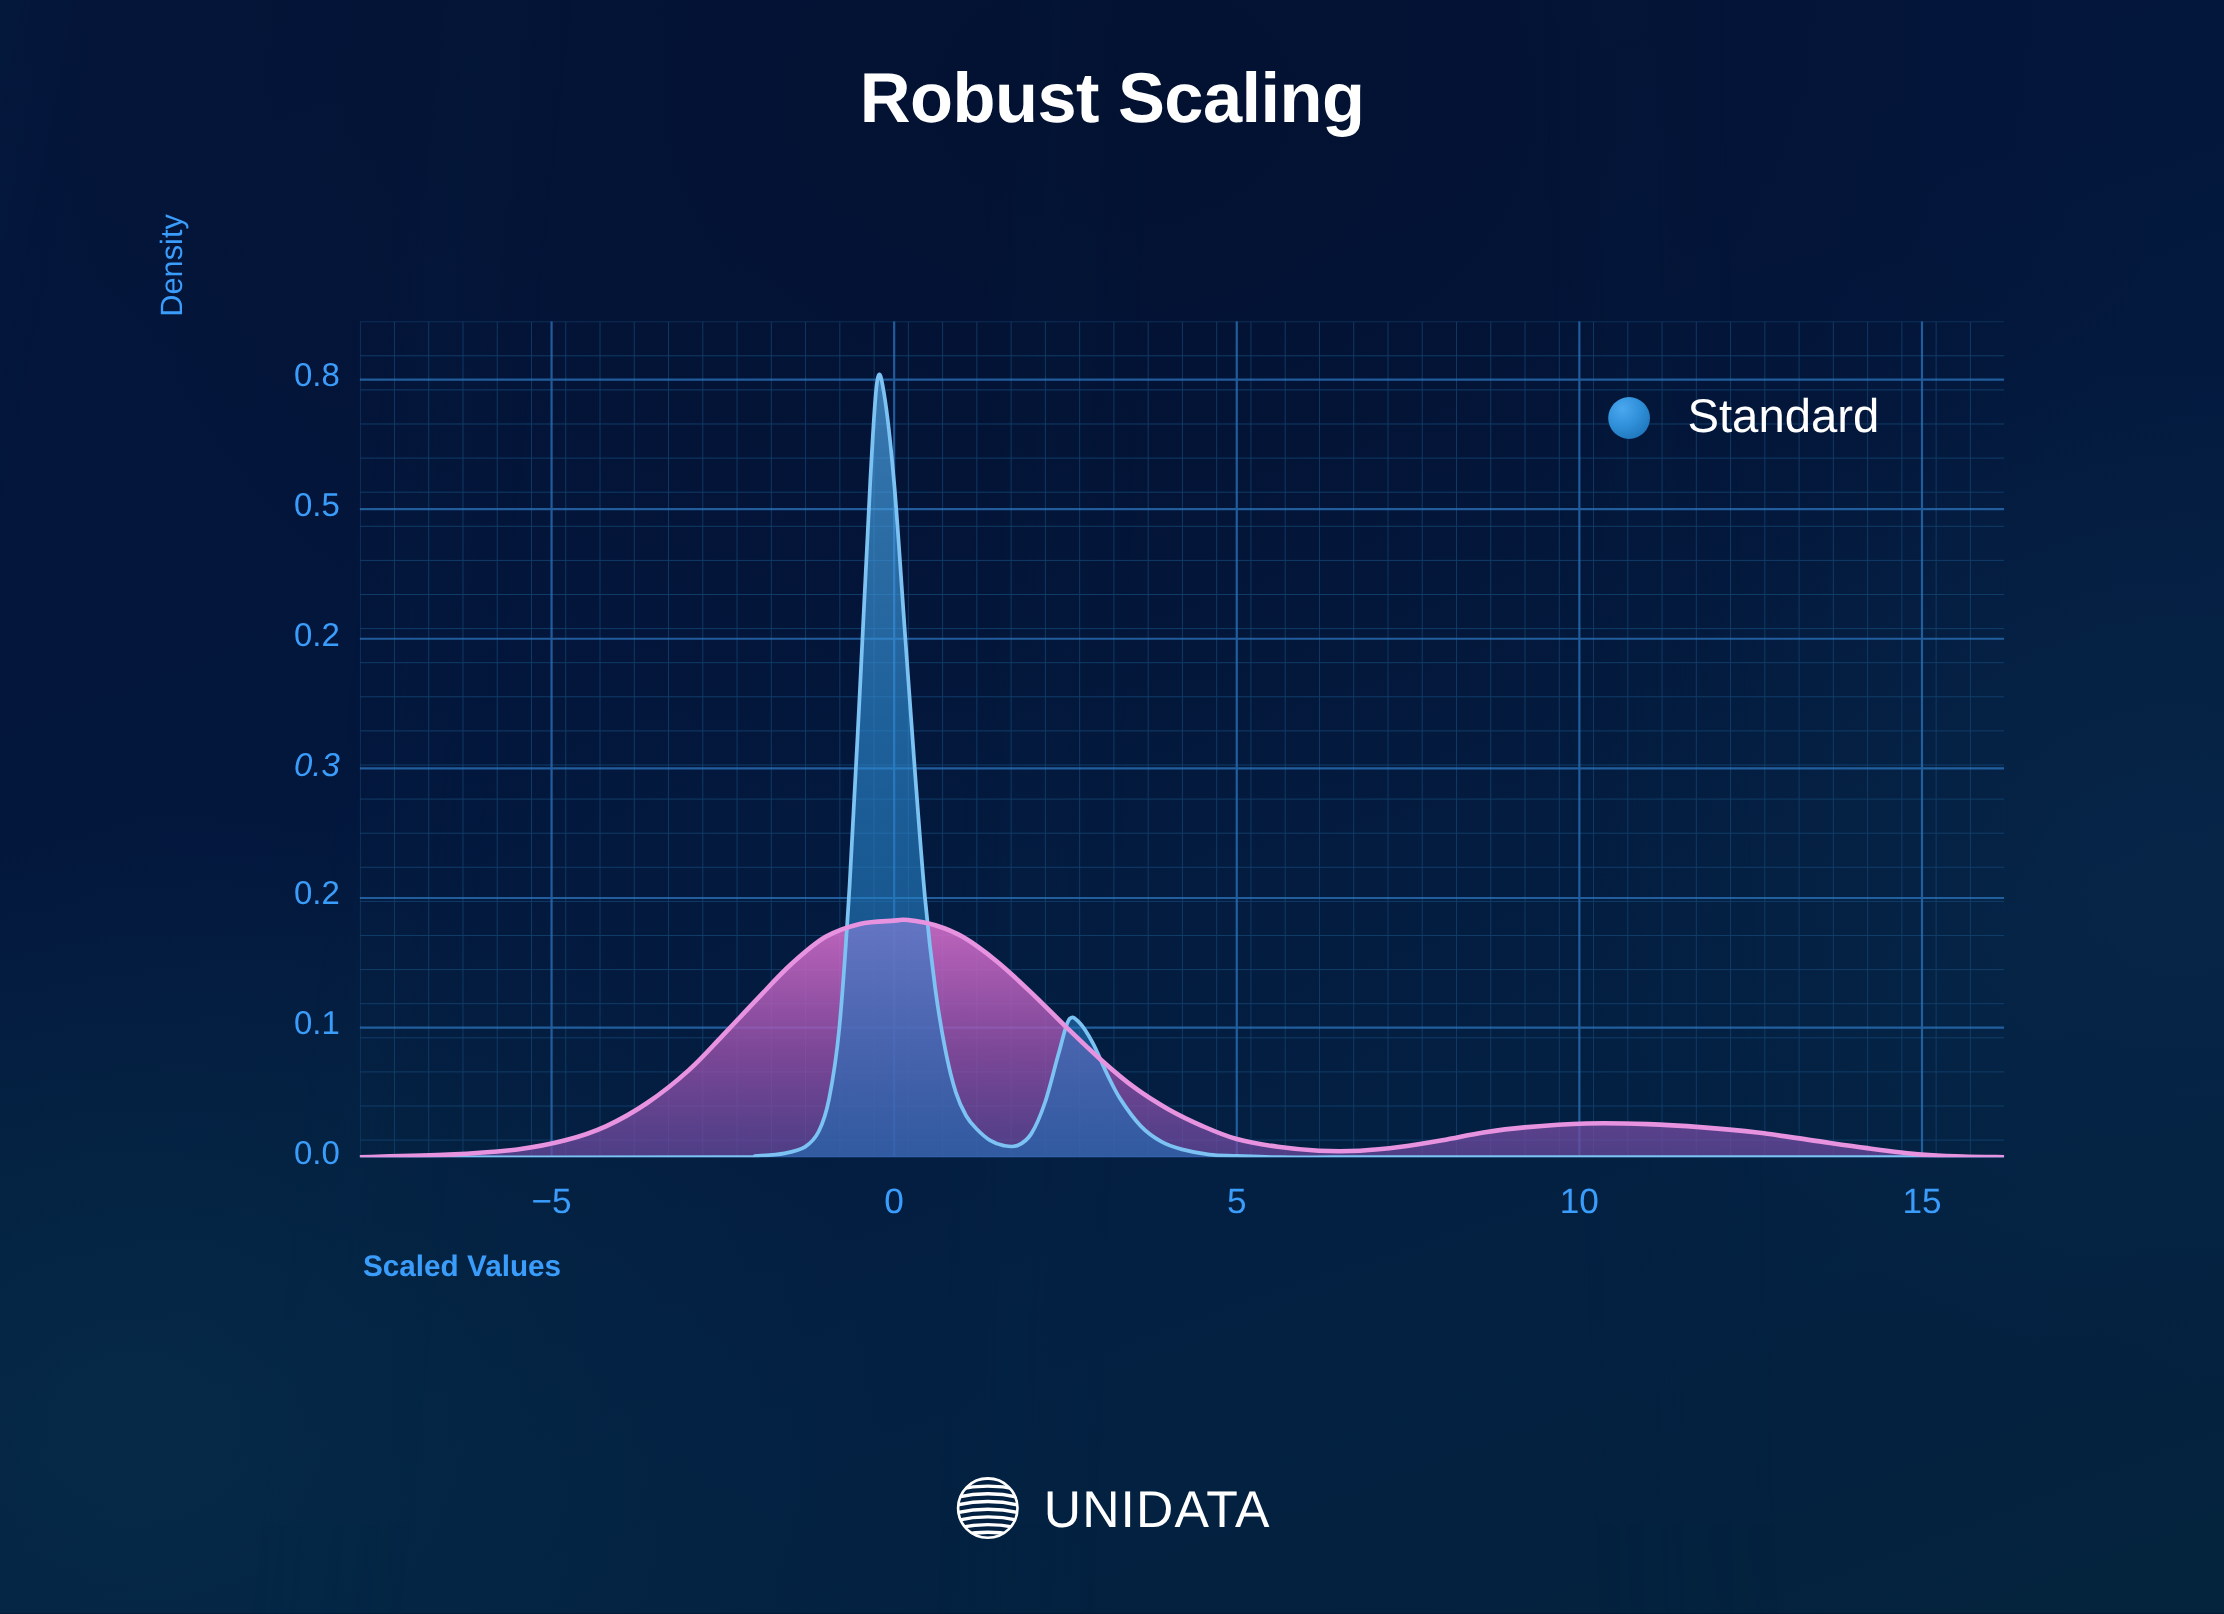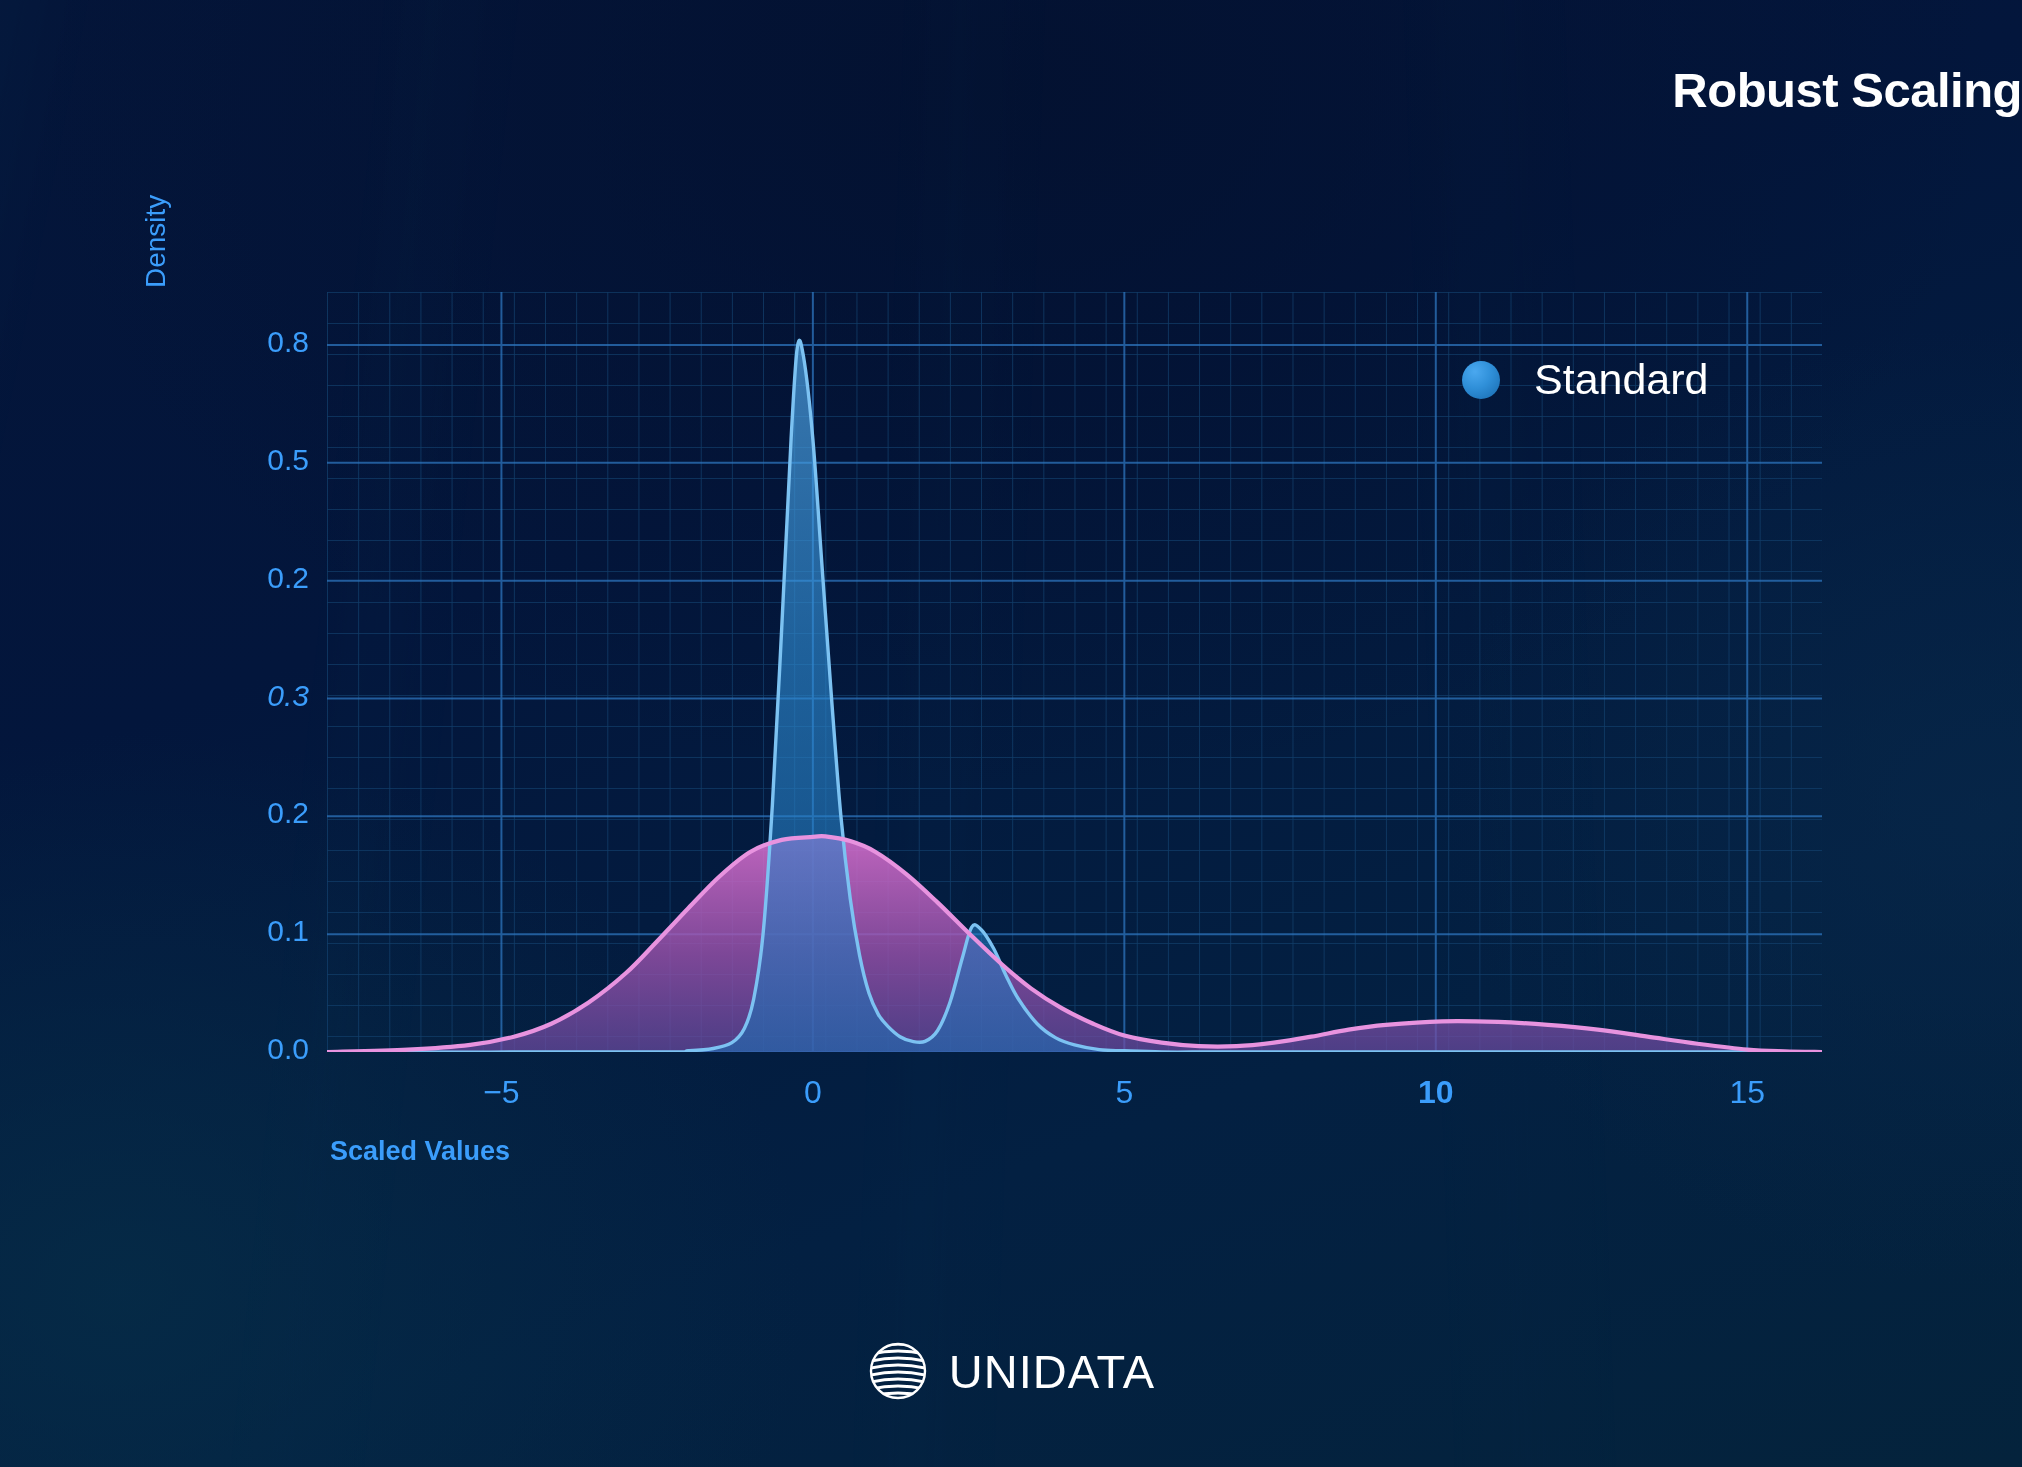--- a/index.html
+++ b/index.html
@@ -35,26 +35,26 @@
     background:
       linear-gradient(101deg, rgba(12,58,92,0.30) 0px, rgba(12,58,92,0) 90px),
       linear-gradient(96deg, rgba(9,48,80,0.0) 380px, rgba(9,48,80,0.22) 430px, rgba(9,48,80,0) 520px),
       linear-gradient(92deg, rgba(10,52,84,0.0) 900px, rgba(10,52,84,0.18) 960px, rgba(10,52,84,0) 1050px),
       linear-gradient(88deg, rgba(10,44,76,0.0) 1450px, rgba(10,44,76,0.20) 1520px, rgba(10,44,76,0) 1620px);
     pointer-events: none;
   }
 
   #title {
     position: absolute;
-    top: 62px;
+    top: 52px;
     left: 0;
     width: 2022px;
-    text-align: right;
+    text-align: center;
     color: #ffffff;
-    font-size: 49px;
+    font-size: 64px;
     font-weight: bold;
     letter-spacing: -0.5px;
   }
 
   
   #plot-wrap {
     position: absolute;
     left: 327px;
     top: 292px;
     width: 1495px;
@@ -167,21 +167,21 @@
     <div class="ytick" style="width: 110px; left: 199px; top: 796.341px;">0.2</div>
     <div class="ytick" style="width: 110px; left: 199px; top: 678.512px; font-style: italic;">0.3</div>
     <div class="ytick" style="width: 110px; left: 199px; top: 560.682px;">0.2</div>
     <div class="ytick" style="width: 110px; left: 199px; top: 442.853px;">0.5</div>
     <div class="ytick" style="width: 110px; left: 199px; top: 325.023px;">0.8</div>
   </div>
 <div id="xtick-layer">
     <div class="xtick" style="width: 120px; left: 441.417px; top: 1074px;">−5</div>
     <div class="xtick" style="width: 120px; left: 752.875px; top: 1074px;">0</div>
     <div class="xtick" style="width: 120px; left: 1064.33px; top: 1074px;">5</div>
-    <div class="xtick" style="width: 120px; left: 1375.79px; top: 1074px; font-weight: bold;">10</div>
+    <div class="xtick" style="width: 120px; left: 1375.79px; top: 1074px;">10</div>
     <div class="xtick" style="width: 120px; left: 1687.25px; top: 1074px;">15</div>
   </div>
 
 <div id="plot-wrap">
   <svg id="plot-svg" width="1495" height="760" viewBox="0 0 1495 760">
     <defs>
       <linearGradient id="gradStandard" x1="0" y1="0" x2="0" y2="1">
         <stop offset="0%" stop-color="#52a7e8" stop-opacity="0.95"></stop>
         <stop offset="45%" stop-color="#2f8ed6" stop-opacity="0.85"></stop>
         <stop offset="100%" stop-color="#1c6fb4" stop-opacity="0.80"></stop>

